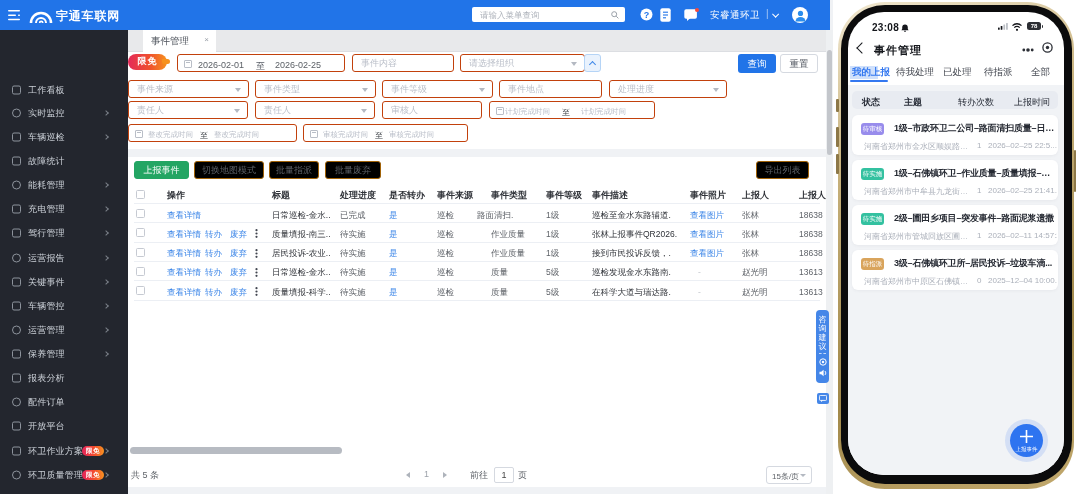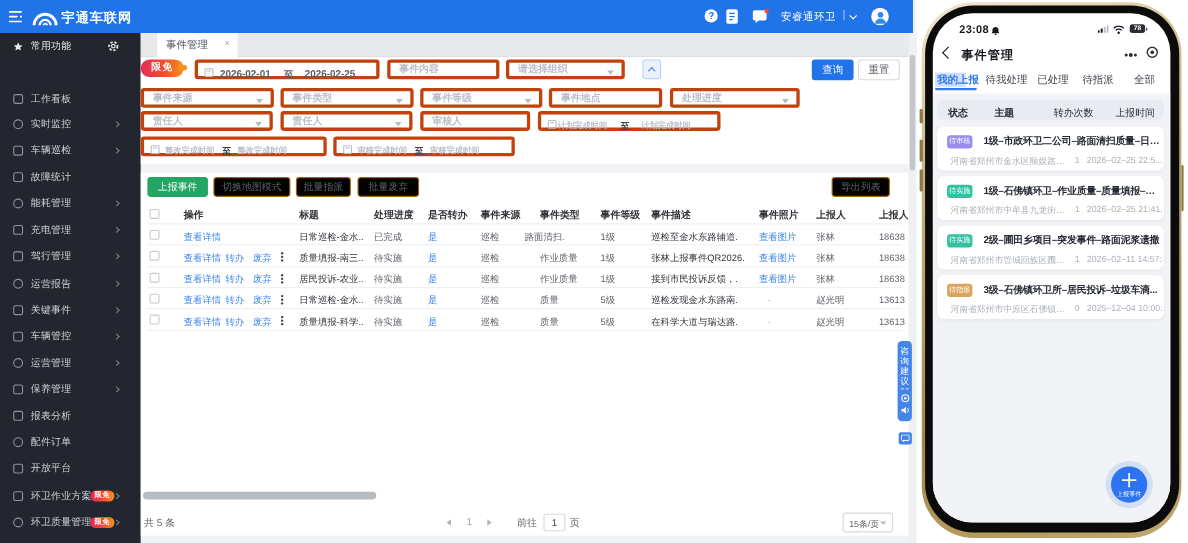--- a/index.html
+++ b/index.html
@@ -25,22 +25,22 @@
      color:#fff; font-size:6.5px; font-weight:bold; padding:0 4px; letter-spacing:0.5px;}
 
   #content { position:absolute; left:128px; top:30px; width:705px; height:464px; background:#f0f2f5; }
   #tabbar { position:absolute; left:0; top:0; width:705px; height:22px; background:#e8e9eb; border-bottom:1px solid #dcdee2;}
   #tab1 { position:absolute; left:15px; top:0; width:73px; height:22px; background:#fff; color:#4b5059; font-size:9.5px; }
   #tab1 span.t { position:absolute; left:8px; top:5px; }
   #tab1 span.x { position:absolute; right:7px; top:5px; color:#9aa0a8; font-size:8px; }
 
   
   #filter { position:absolute; left:0; top:22px; width:705px; height:97px; background:#fff; }
-  .inp { position:absolute; height:18px; border:3px solid #c2410c; border-radius:3px; background:#fff;
-     font-size:9px; color:#b9bec8;font-weight:bold; }
+  .inp { position:absolute; height:18px; border:1px solid #c2410c; border-radius:3px; background:#fff;
+     font-size:9px; color:#b9bec8; }
   .inp .ph { position:absolute; left:8px; top:50%; transform:translateY(-50%); white-space:nowrap; }
   .inp .car { position:absolute; right:7px; top:7px; width:0; height:0;
      border-left:3.5px solid transparent; border-right:3.5px solid transparent; border-top:4px solid #b4b9c2; }
   .cal { position:absolute; left:6px; top:4.5px; width:8px; height:8px; border:1px solid #b9bec7; border-radius:1px; }
   .cal:before { content:""; position:absolute; left:1px; top:1.5px; width:4px; height:0; border-top:1px solid #b9bec7; }
   .zhi { color:#5a5f68; font-size:9px; }
 
   .btn { position:absolute; height:19px; border-radius:3px; font-size:9.5px; text-align:center; }
 
   
@@ -84,20 +84,27 @@
         <rect x="0" y="8.8" width="12" height="1.5" rx="0.75" fill="#fff"></rect>
       </svg>
 
       <svg class="abs" style="left:29px;top:6px" width="24" height="18" viewBox="0 0 24 18">
         <path d="M2 17 A10 10 0 0 1 22 17" fill="none" stroke="#fff" stroke-width="2.6"></path>
         <path d="M7 17 A5 5 0 0 1 17 17" fill="none" stroke="#fff" stroke-width="2"></path>
         <path d="M10.6 17 A1.6 1.6 0 0 1 13.8 17" fill="none" stroke="#fff" stroke-width="1.6"></path>
       </svg>
       <div class="abs" style="left:56px;top:8px;color:#fff;font-size:12px;font-weight:bold;letter-spacing:0.8px">宇通车联网</div>
 
+      <div class="abs" style="left:472px;top:7px;width:153px;height:15px;background:#fff;border-radius:2px">
+        <span class="abs" style="left:8px;top:3px;font-size:8.5px;color:#aeb3bb">请输入菜单查询</span>
+        <svg class="abs" style="right:6px;top:3.5px" width="8" height="8" viewBox="0 0 8 8">
+          <circle cx="3.2" cy="3.2" r="2.5" fill="none" stroke="#9aa0a8" stroke-width="1"></circle>
+          <line x1="5.2" y1="5.2" x2="7.4" y2="7.4" stroke="#9aa0a8" stroke-width="1"></line>
+        </svg>
+      </div>
 
       <svg class="abs" style="left:640px;top:8px" width="13" height="13" viewBox="0 0 13 13">
         <circle cx="6.5" cy="6.5" r="6" fill="#fff"></circle>
         <text x="6.5" y="9.6" font-size="9" font-weight="bold" fill="#2174e8" text-anchor="middle" font-family="Liberation Sans">?</text>
       </svg>
       <svg class="abs" style="left:660px;top:7.5px" width="11" height="14" viewBox="0 0 11 14">
         <rect x="0.3" y="0.3" width="10.4" height="13.4" rx="2" fill="#fff"></rect>
         <line x1="3" y1="4.2" x2="8" y2="4.2" stroke="#2174e8" stroke-width="1.1"></line>
         <line x1="3" y1="7" x2="8" y2="7" stroke="#2174e8" stroke-width="1.1"></line>
         <line x1="3" y1="9.8" x2="6" y2="9.8" stroke="#2174e8" stroke-width="1.1"></line>
@@ -112,30 +119,20 @@
       <div class="abs" style="left:773px;top:11.5px;width:4.5px;height:4.5px;border-left:1.2px solid #fff;border-bottom:1.2px solid #fff;transform:rotate(-45deg)"></div>
       <div class="abs" style="left:791.5px;top:7px;width:16px;height:16px;border-radius:50%;background:#fff">
         <svg class="abs" style="left:3px;top:2.5px" width="11" height="12" viewBox="0 0 11 12">
           <circle cx="5.5" cy="3.4" r="2.6" fill="#2b8ded"></circle>
           <path d="M0.5 11.5 A5 4.6 0 0 1 10.5 11.5 Z" fill="#2b8ded"></path>
         </svg>
       </div>
     </div>
     <div id="sidebar">
 
-      <div class="sideitem" style="top:0px">
-        <svg class="abs" style="left:12px;top:8px" width="9" height="9" viewBox="0 0 11 11">
-          <path d="M5.5 0.5 L6.9 3.7 L10.4 4 L7.8 6.3 L8.6 9.8 L5.5 7.9 L2.4 9.8 L3.2 6.3 L0.6 4 L4.1 3.7 Z" fill="#e8eaee"></path>
-        </svg>
-        <span class="lbl" style="color:#e8eaee">常用功能</span>
-        <svg class="abs" style="left:98px;top:7px" width="10" height="10" viewBox="0 0 20 20">
-          <circle cx="10" cy="10" r="7.6" fill="none" stroke="#dfe2e7" stroke-width="3.4" stroke-dasharray="4.2 3.2"></circle>
-          <circle cx="10" cy="10" r="3.2" fill="none" stroke="#dfe2e7" stroke-width="2.2"></circle>
-        </svg>
-      </div>
       <div id="menuitems">
       <div class="sideitem" style="top:48px">
             <span class="ic"></span>
             <span class="lbl">工作看板</span>
           </div>
       <div class="sideitem" style="top:71px">
             <span class="ic round"></span>
             <span class="lbl">实时监控</span>
             <span class="arrow"></span>
           </div>
@@ -228,21 +225,21 @@
              font-size:9px;font-weight:bold;text-align:center;line-height:15.5px;letter-spacing:1px">限免<span class="abs" style="left:34px;top:5px;width:8px;height:5px;background:#f6921f;border-radius:0 5px 5px 5px"></span></div>
         <div class="inp" style="left:49px;top:2px;width:168px">
           <span class="cal"></span>
           <span class="abs" style="left:20px;top:4.5px;font-size:9px;color:#5b6066">2026-02-01</span>
           <span class="abs zhi" style="left:78px;top:4.5px">至</span>
           <span class="abs" style="left:97px;top:4.5px;font-size:9px;color:#5b6066">2026-02-25</span>
         </div>
         <div class="inp" style="left:224px;top:2px;width:102px">
             <span class="ph">事件内容</span>
           </div>
-        <div class="inp" style="left:332px;top:2px;width:108px">
+        <div class="inp" style="left:332px;top:2px;width:125px">
             <span class="ph">请选择组织</span>
             <span class="car"></span>
           </div>
         <div class="abs" style="left:456px;top:2px;width:17px;height:18px;background:#e9f2fd;border:1px solid #b5d4f6;border-radius:3px">
           <span class="abs" style="left:4.5px;top:7px;width:5px;height:5px;border-top:1.4px solid #3e87e8;border-right:1.4px solid #3e87e8;transform:rotate(-45deg)"></span>
         </div>
         <div class="btn" style="left:610px;top:2px;width:38px;background:#2174e8;color:#fff;line-height:19px">查询</div>
         <div class="btn" style="left:652px;top:2px;width:38px;background:#fff;border:1px solid #d5d9e0;color:#5a5f68;line-height:17px">重置</div>
 
         <div class="inp" style="left:0px;top:28px;width:121px">

